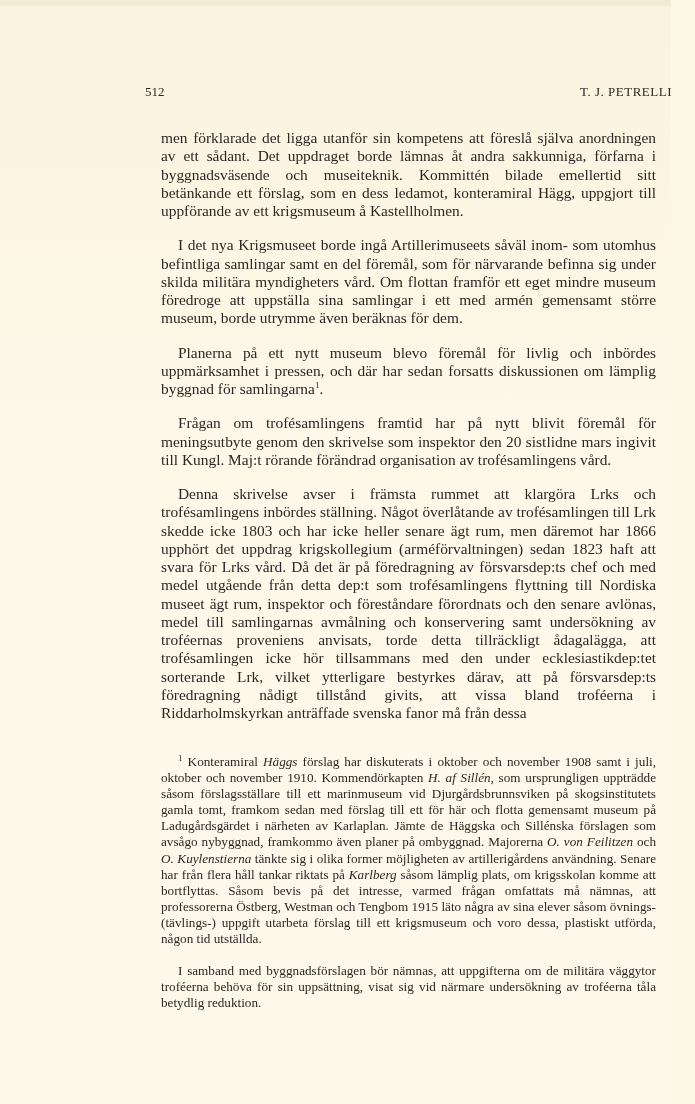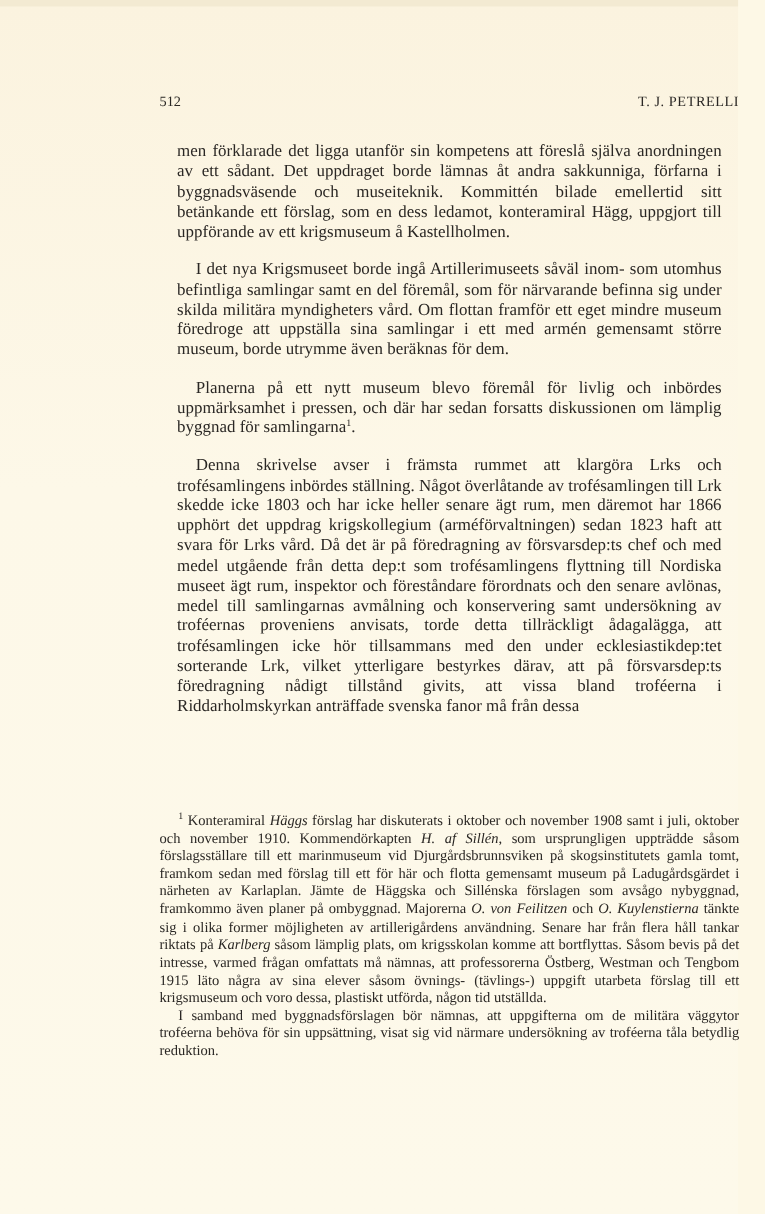--- a/index.html
+++ b/index.html
@@ -27,38 +27,39 @@
     font-family:"Liberation Serif",serif; font-size:15.4px; line-height:18.25px;
     text-align:justify;
   }
   .body-text p { margin:16px; text-indent:17px; }
   .body-text p.first { text-indent:0; }
   .footnotes {
     position:absolute; left:145px; top:732px; width:527px;
     font-family:"Liberation Serif",serif; font-size:13.2px; line-height:16.1px;
     text-align:justify;
   }
-  .footnotes p { margin:0; text-indent:17px; }
+  .footnotes p { margin:16px; text-indent:17px; }
   sup { font-size:9px; line-height:0; }
   i { font-style:italic; }
 </style>
 </head>
 <body>
 
 <div class="page">
 
   <div class="header">
     <span class="page-number">512</span>
     <span class="running-head">T. J. PETRELLI</span>
   </div>
 
   <div class="body-text">
     <p class="first">men förklarade det ligga utanför sin kompetens att föreslå själva anordningen av ett sådant. Det uppdraget borde lämnas åt andra sakkunniga, förfarna i byggnadsväsende och museiteknik. Kommittén bilade emellertid sitt betänkande ett förslag, som en dess ledamot, konteramiral Hägg, uppgjort till uppförande av ett krigsmuseum å Kastellholmen.</p>
     <p>I det nya Krigsmuseet borde ingå Artillerimuseets såväl inom- som utomhus befintliga samlingar samt en del föremål, som för närvarande befinna sig under skilda militära myndigheters vård. Om flottan framför ett eget mindre museum föredroge att uppställa sina samlingar i ett med armén gemensamt större museum, borde utrymme även beräknas för dem.</p>
     <p><span>Planerna på ett nytt museum blevo föremål för livlig och inbördes uppmärksamhet i pressen, och där har sedan forsatts diskussionen om lämplig byggnad för samlingarna</span><sup>1</sup><span>.</span></p>
+    <p>Frågan om trofésamlingens framtid har på nytt blivit föremål för meningsutbyte genom den skrivelse som inspektor den 20 sistlidne mars ingivit till Kungl. Maj:t rörande förändrad organisation av trofésamlingens vård.</p>
     <p>Denna skrivelse avser i främsta rummet att klargöra Lrks och trofésamlingens inbördes ställning. Något överlåtande av trofésamlingen till Lrk skedde icke 1803 och har icke heller senare ägt rum, men däremot har 1866 upphört det uppdrag krigskollegium (arméförvaltningen) sedan 1823 haft att svara för Lrks vård. Då det är på föredragning av försvarsdep:ts chef och med medel utgående från detta dep:t som trofésamlingens flyttning till Nordiska museet ägt rum, inspektor och föreståndare förordnats och den senare avlönas, medel till samlingarnas avmålning och konservering samt undersökning av troféernas proveniens anvisats, torde detta tillräckligt ådagalägga, att trofésamlingen icke hör tillsammans med den under ecklesiastikdep:tet sorterande Lrk, vilket ytterligare bestyrkes därav, att på försvarsdep:ts föredragning nådigt tillstånd givits, att vissa bland troféerna i Riddarholmskyrkan anträffade svenska fanor må från dessa</p>
   </div>
 
   <div class="footnotes">
     <p><sup>1</sup><span> Konteramiral </span><i>Häggs</i><span> förslag har diskuterats i oktober och november 1908 samt i juli, oktober och november 1910. Kommendörkapten </span><i>H. af Sillén</i><span>, som ursprungligen uppträdde såsom förslagsställare till ett marinmuseum vid Djurgårdsbrunnsviken på skogsinstitutets gamla tomt, framkom sedan med förslag till ett för här och flotta gemensamt museum på Ladugårdsgärdet i närheten av Karlaplan. Jämte de Häggska och Sillénska förslagen som avsågo nybyggnad, framkommo även planer på ombyggnad. Majorerna </span><i>O. von Feilitzen</i><span> och </span><i>O. Kuylenstierna</i><span> tänkte sig i olika former möjligheten av artillerigårdens användning. Senare har från flera håll tankar riktats på </span><i>Karlberg</i><span> såsom lämplig plats, om krigsskolan komme att bortflyttas. Såsom bevis på det intresse, varmed frågan omfattats må nämnas, att professorerna Östberg, Westman och Tengbom 1915 läto några av sina elever såsom övnings- (tävlings-) uppgift utarbeta förslag till ett krigsmuseum och voro dessa, plastiskt utförda, någon tid utställda.</span></p>
     <p>I samband med byggnadsförslagen bör nämnas, att uppgifterna om de militära väggytor troféerna behöva för sin uppsättning, visat sig vid närmare undersökning av troféerna tåla betydlig reduktion.</p>
   </div>
 
 </div>
 

